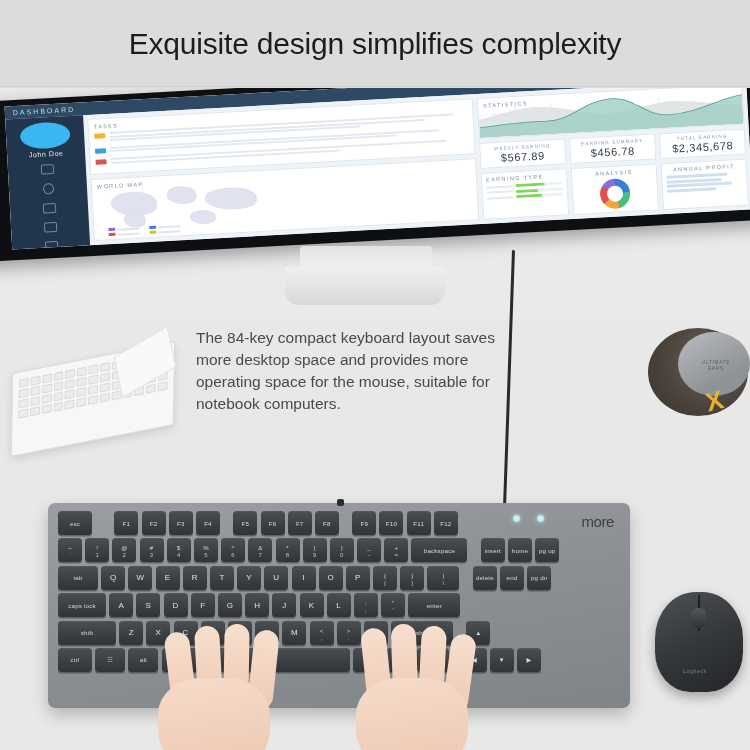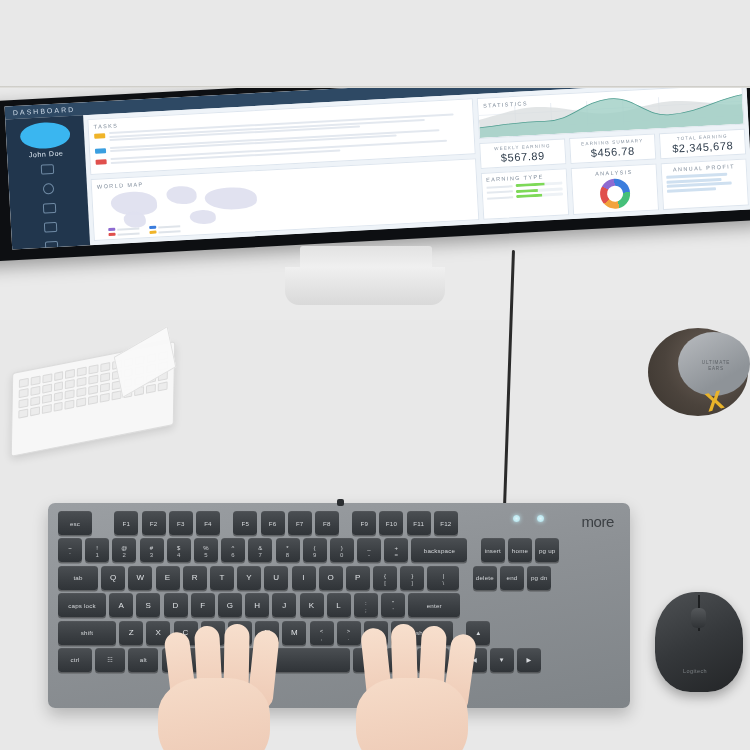--- a/index.html
+++ b/index.html
@@ -179,20 +179,23 @@
   .mouse-wheel { position:absolute; left:36px; top:16px; width:15px; height:20px;
     background:linear-gradient(180deg,#55585b,#303336); border-radius:6px; }
   .mouse-brand { position:absolute; left:28px; top:76px; font-size:5.5px;
     color:#7c8084; letter-spacing:.4px; }
 </style>
 </head>
 <body>
 
 <div class="page">
 
+  <div class="headline-band">
+    <div class="headline">Exquisite design simplifies complexity</div>
+  </div>
   <div class="band-rule"></div>
 
   <div class="monitor-zone">
     <div class="bezel">
       <div class="screen">
 
         <div class="topbar">
           <span>DASHBOARD</span>
         </div>
 
@@ -401,20 +404,21 @@
         <div class="mk"></div>
           <div class="mk"></div>
           <div class="mk"></div>
           <div class="mk"></div>
           <div class="mk"></div>
       </div>
     </div>
     <div class="mini-flap"></div>
   </div>
 
+  <div class="desc">The 84-key compact keyboard layout saves more desktop space and provides more operating space for the mouse, suitable for notebook computers.</div>
 
   <div class="speaker">
     <div class="spk-body"></div>
     <div class="spk-top"></div>
     <div class="spk-brand">
       <span>ULTIMATE</span><br>
       <span>EARS</span>
     </div>
     <div class="spk-x">X</div>
   </div>

